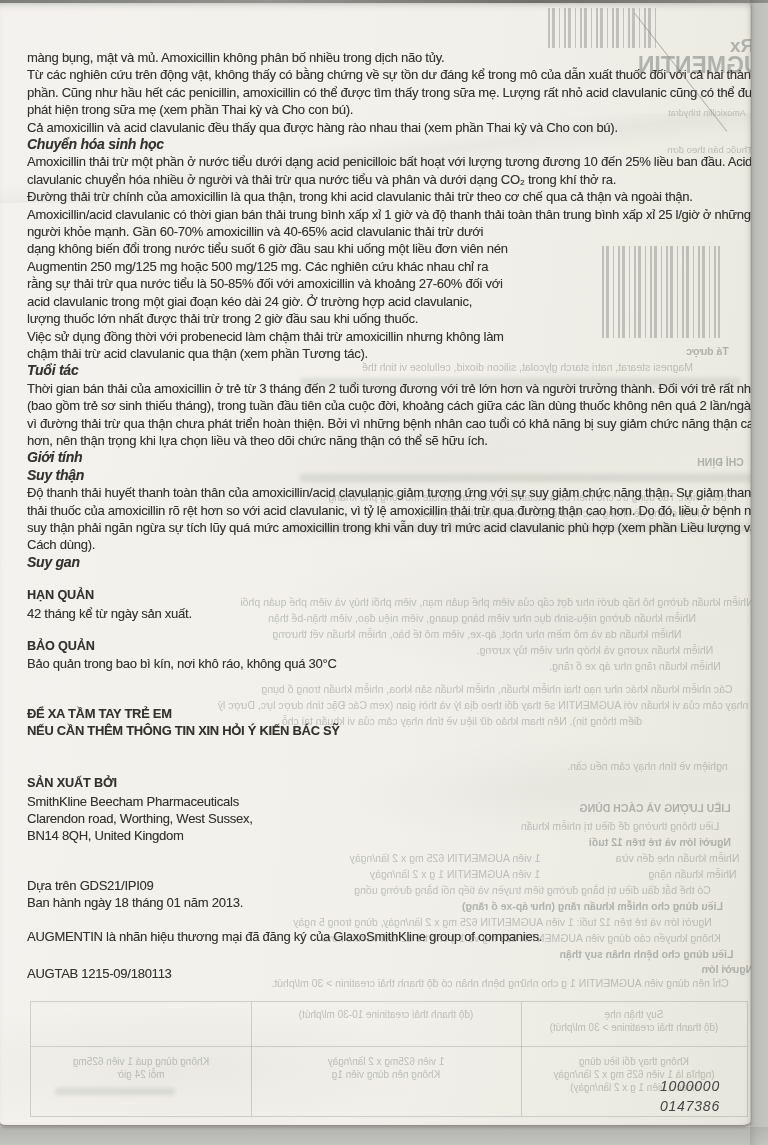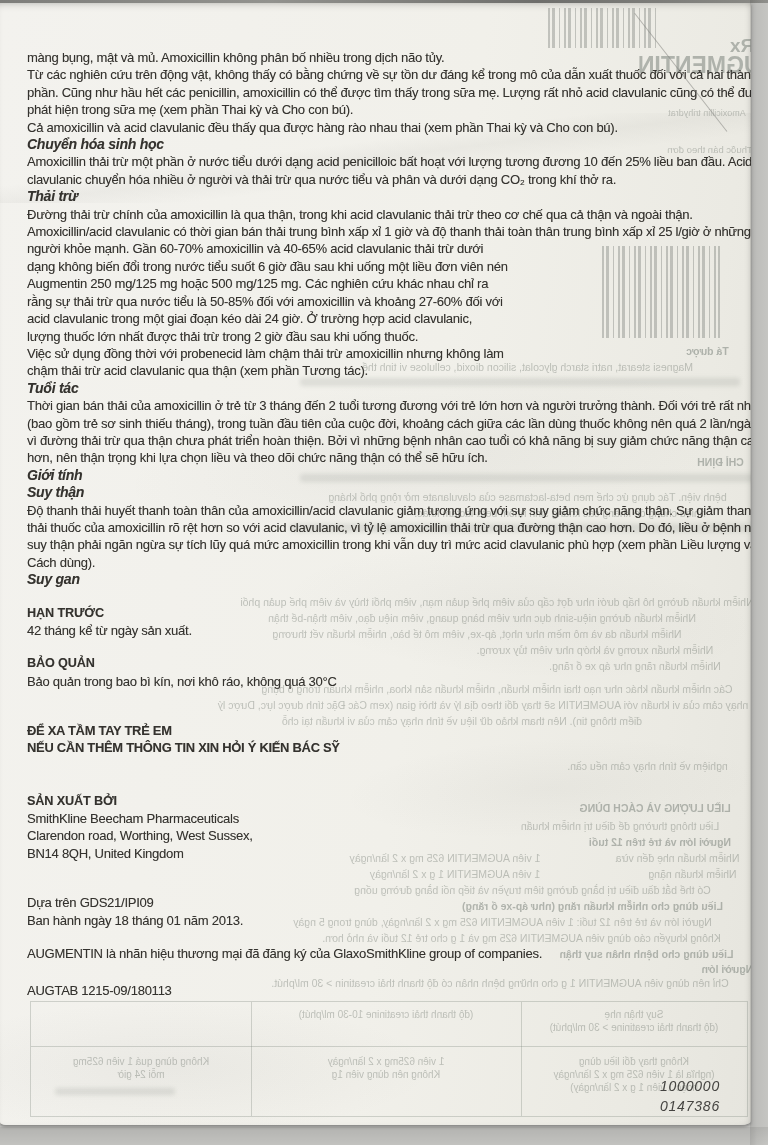--- a/index.html
+++ b/index.html
@@ -131,21 +131,20 @@
 
     <div class="content">
       <p class="para">màng bụng, mật và mủ. Amoxicillin không phân bố nhiều trong dịch não tủy.</p>
       <p class="para">Từ các nghiên cứu trên động vật, không thấy có bằng chứng về sự tồn dư đáng kể trong mô của dẫn xuất thuốc đối với cả hai thành
 phần. Cũng như hầu hết các penicillin, amoxicillin có thể được tìm thấy trong sữa mẹ. Lượng rất nhỏ acid clavulanic cũng có thể được
 phát hiện trong sữa mẹ (xem phần Thai kỳ và Cho con bú).</p>
       <p class="para">Cả amoxicillin và acid clavulanic đều thấy qua được hàng rào nhau thai (xem phần Thai kỳ và Cho con bú).</p>
       <p class="para hitalic">Chuyển hóa sinh học</p>
       <p class="para">Amoxicillin thải trừ một phần ở nước tiểu dưới dạng acid penicilloic bất hoạt với lượng tương đương 10 đến 25% liều ban đầu. Acid
 clavulanic chuyển hóa nhiều ở người và thải trừ qua nước tiểu và phân và dưới dạng CO₂ trong khí thở ra.</p>
-      <p class="para hitalic">Thải trừ</p>
       <p class="para">Đường thải trừ chính của amoxicillin là qua thận, trong khi acid clavulanic thải trừ theo cơ chế qua cả thận và ngoài thận.
 Amoxicillin/acid clavulanic có thời gian bán thải trung bình xấp xỉ 1 giờ và độ thanh thải toàn thân trung bình xấp xỉ 25 l/giờ ở những</p>
       <p class="para">người khỏe mạnh. Gần 60-70% amoxicillin và 40-65% acid clavulanic thải trừ dưới
 dạng không biến đổi trong nước tiểu suốt 6 giờ đầu sau khi uống một liều đơn viên nén
 Augmentin 250 mg/125 mg hoặc 500 mg/125 mg. Các nghiên cứu khác nhau chỉ ra
 rằng sự thải trừ qua nước tiểu là 50-85% đối với amoxicillin và khoảng 27-60% đối với
 acid clavulanic trong một giai đoạn kéo dài 24 giờ. Ở trường hợp acid clavulanic,
 lượng thuốc lớn nhất được thải trừ trong 2 giờ đầu sau khi uống thuốc.
 Việc sử dụng đồng thời với probenecid làm chậm thải trừ amoxicillin nhưng không làm
 chậm thải trừ acid clavulanic qua thận (xem phần Tương tác).</p>
@@ -154,21 +153,21 @@
 (bao gồm trẻ sơ sinh thiếu tháng), trong tuần đầu tiên của cuộc đời, khoảng cách giữa các lần dùng thuốc không nên quá 2 lần/ngày
 vì đường thải trừ qua thận chưa phát triển hoàn thiện. Bởi vì những bệnh nhân cao tuổi có khả năng bị suy giảm chức năng thận cao
 hơn, nên thận trọng khi lựa chọn liều và theo dõi chức năng thận có thể sẽ hữu ích.</p>
       <p class="para hitalic">Giới tính</p>
       <p class="para hitalic">Suy thận</p>
       <p class="para">Độ thanh thải huyết thanh toàn thân của amoxicillin/acid clavulanic giảm tương ứng với sự suy giảm chức năng thận. Sự giảm thanh
 thải thuốc của amoxicillin rõ rệt hơn so với acid clavulanic, vì tỷ lệ amoxicillin thải trừ qua đường thận cao hơn. Do đó, liều ở bệnh nhân
 suy thận phải ngăn ngừa sự tích lũy quá mức amoxicillin trong khi vẫn duy trì mức acid clavulanic phù hợp (xem phần Liều lượng và
 Cách dùng).</p>
       <p class="para hitalic">Suy gan</p>
-      <p class="para hcaps mt16">HẠN TRƯỚC</p>
+      <p class="para hcaps mt16">HẠN QUẢN</p>
       <p class="para">42 tháng kể từ ngày sản xuất.</p>
       <p class="para hcaps mt16">BẢO QUẢN</p>
       <p class="para">Bảo quản trong bao bì kín, nơi khô ráo, không quá 30°C</p>
       <div class="mt18">
         <p class="para warn">ĐỂ XA TẦM TAY TRẺ EM</p>
         <p class="para warn">NẾU CẦN THÊM THÔNG TIN XIN HỎI Ý KIẾN BÁC SỸ</p>
       </div>
       <p class="para hcaps mt36">SẢN XUẤT BỞI</p>
       <p class="para">SmithKline Beecham Pharmaceuticals
 Clarendon road, Worthing, West Sussex,

